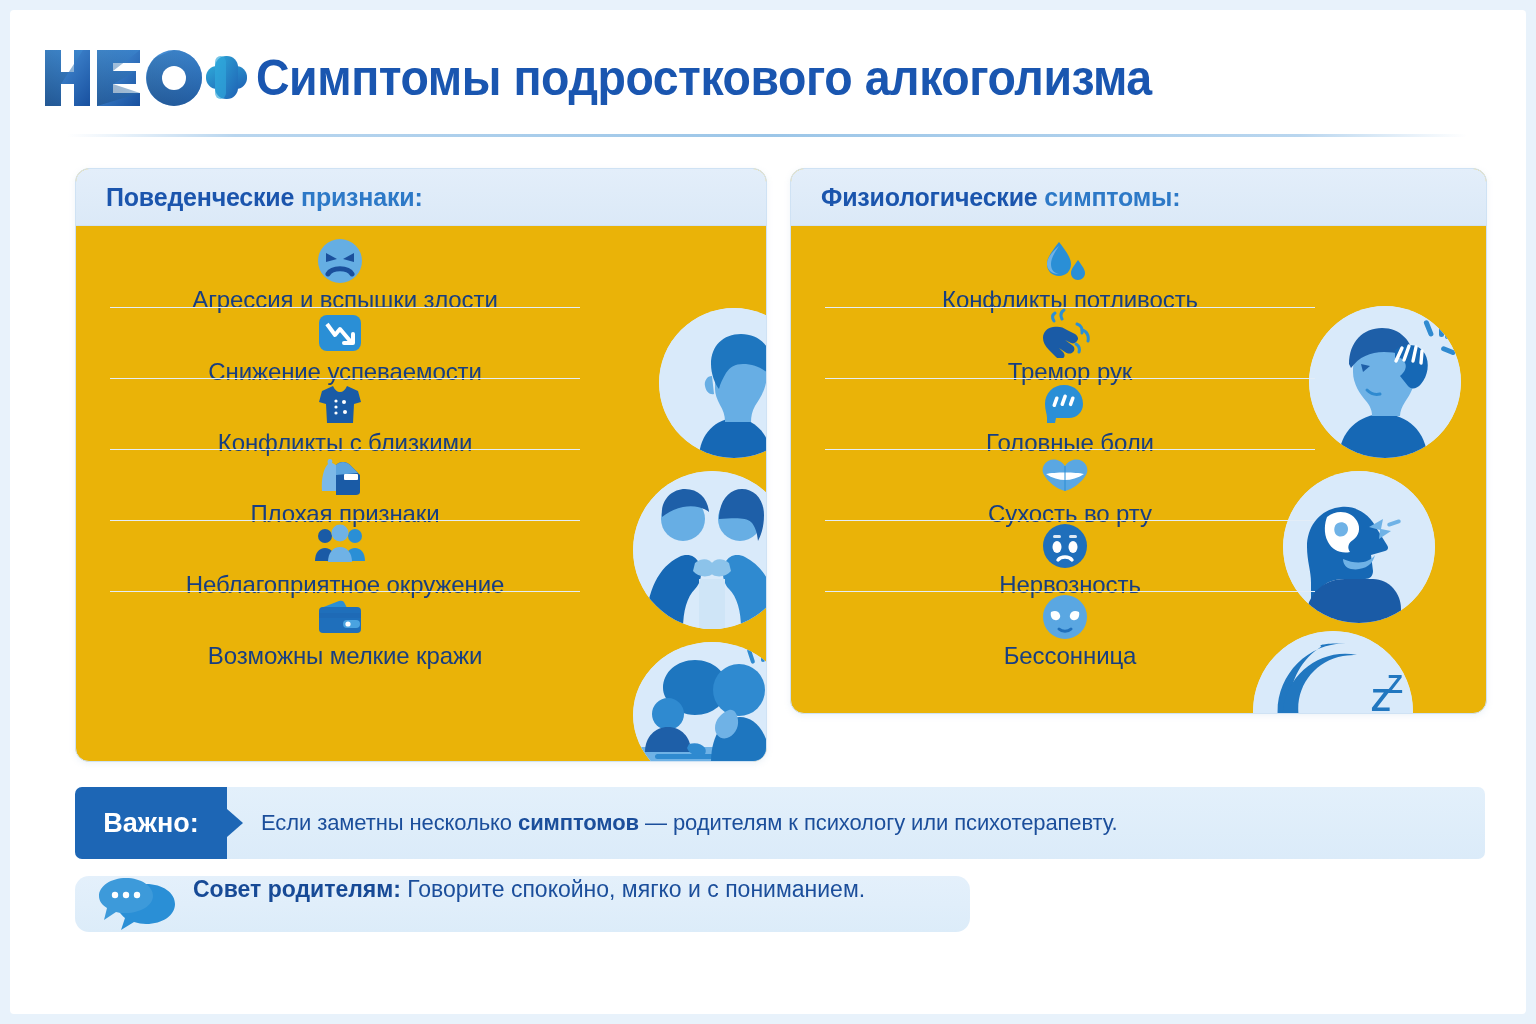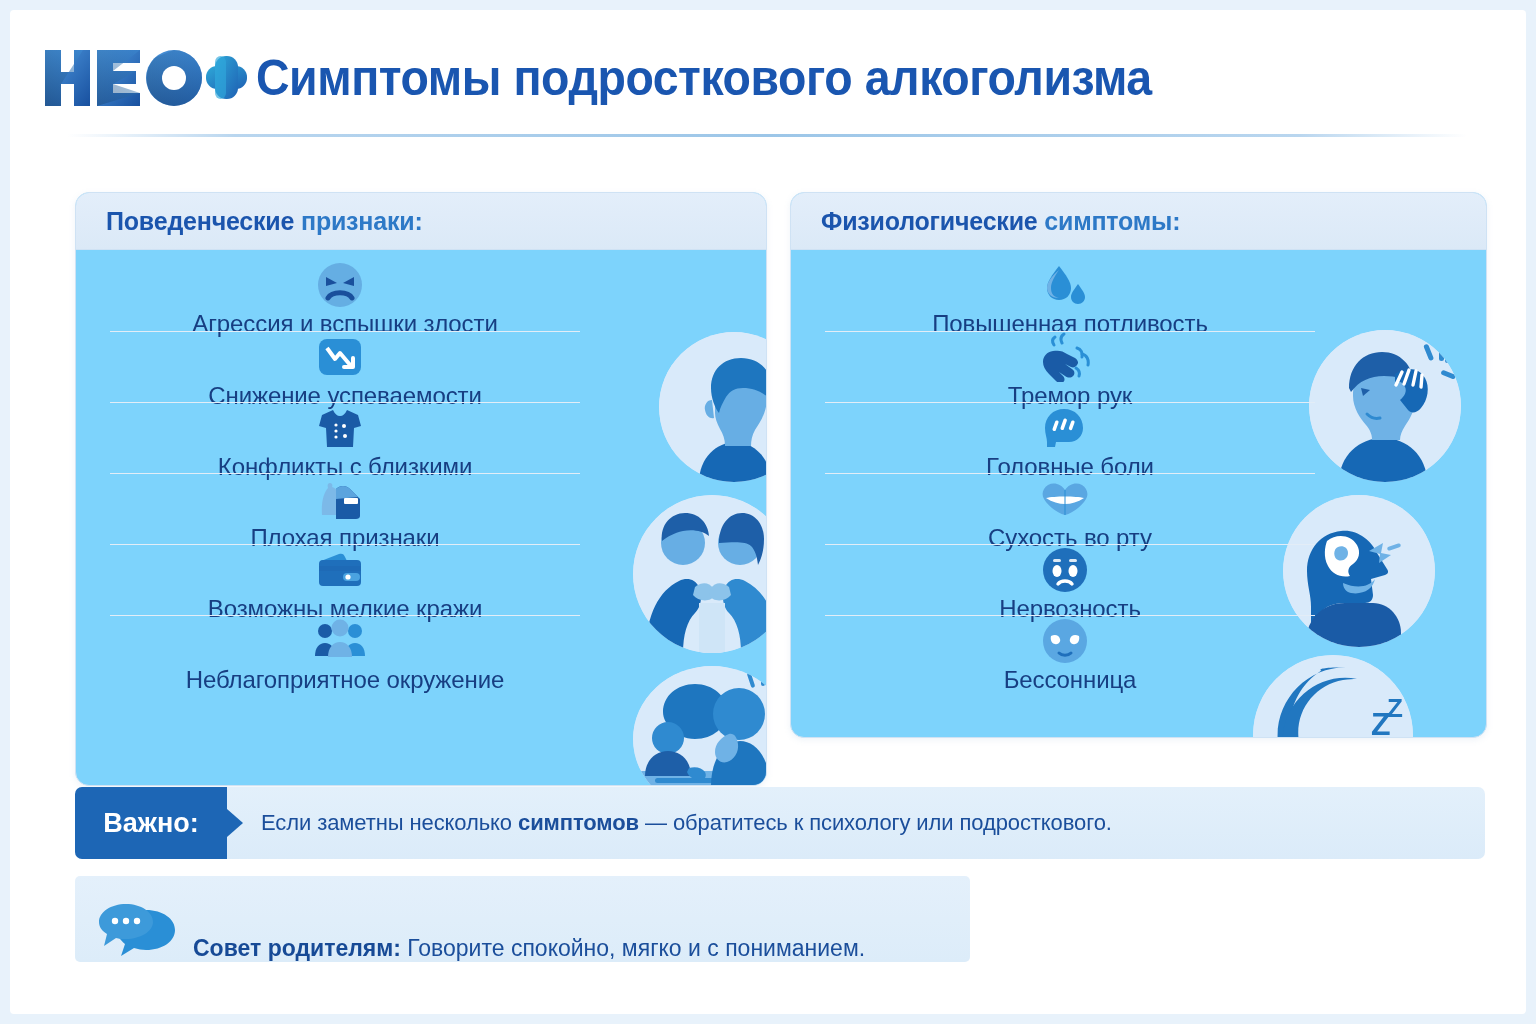--- a/index.html
+++ b/index.html
@@ -37,26 +37,25 @@
   }
   .header-rule{
     position:absolute;left:57px;top:124px;width:1400px;height:3px;
     background:linear-gradient(90deg,#ffffff 0%,#b9d6ef 12%,#9cc6e8 50%,#b9d6ef 88%,#ffffff 100%);
     border-radius:2px;
   }
 
   
   .panel{
     position:absolute;
-    background:#7dd3fc;
+    background:#eab308;
     border:1px solid #cfe2f4;
     border-radius:14px;
     box-shadow:0 2px 6px rgba(120,160,200,.13);
     overflow:hidden;
-    margin-top:24px;
   }
   #panel-behavior{ left:65px; top:158px; width:690px; height:592px; }
   #panel-physio { left:780px; top:158px; width:695px; height:544px; }
 
   .panel-head{
     height:57px;
     background:linear-gradient(180deg,#e3eefa 0%,#dbe9f7 100%);
     border-bottom:1px solid #cfe2f4;
     display:flex;align-items:center;
     padding-left:30px;
@@ -123,24 +122,24 @@
     border-left:16px solid #1d66b5;
   }
   .imp-text{
     margin-left:34px;font-size:22px;color:#1b4e9b;letter-spacing:-.1px;
     white-space:nowrap;
   }
   .imp-text b{font-weight:bold;}
 
   
   #banner-advice{
-    position:absolute;left:65px;top:866px;width:895px;height:86px;
+    position:absolute;left:65px;top:866px;width:895px;height:56px;
     background:linear-gradient(180deg,#e4f0fb 0%,#dcecf9 100%);
-    border-radius:5px;
-    display:flex;align-items:flex-end;padding-left:24px;box-sizing:border-box;
+    border-radius:14px;
+    display:flex;align-items:flex-start;padding-left:24px;box-sizing:border-box;
   }
   .adv-text{
     margin-left:16px;font-size:23px;color:#1b4e9b;white-space:nowrap;
   }
   .adv-text b{font-weight:bold;color:#174a96;}
 </style>
 </head>
 <body>
 
 <div class="canvas">
@@ -282,42 +281,42 @@
             <path d="M21 15c4-4 10-4 14 0l8 8-22 2z" fill="#5ba4de"></path>
             <rect x="29" y="24" width="14" height="6" rx="1" fill="#ffffff"></rect>
           </svg>
         </span>
         <span class="label">Плохая признаки</span>
       </div>
 
       <div class="row">
         <span class="ico">
           <svg width="50" height="50" viewBox="0 0 50 50">
-            <path d="M6 16l18-7c3-1 5 0 6 3l2 4H6z" fill="#2a8fd6"></path>
-            <rect x="4" y="15" width="42" height="26" rx="4" fill="#1f6fbb"></rect>
-            <path d="M4 21h42v5H4z" fill="#1a5ba6" opacity=".25"></path>
-            <rect x="28" y="28" width="17" height="8" rx="4" fill="#4aa3e0"></rect>
-            <circle cx="33" cy="32" r="2.6" fill="#ffffff"></circle>
-          </svg>
-        </span>
-        <span class="label">Возможны мелкие кражи</span>
-      </div>
-
-      <div class="row">
-        <span class="ico">
-          <svg width="50" height="50" viewBox="0 0 50 50">
             <circle cx="10" cy="15" r="7" fill="#1a5ba6"></circle>
             <path d="M0 40c0-8 4-13 10-13s10 5 10 13z" fill="#1a5ba6"></path>
             <circle cx="40" cy="15" r="7" fill="#2a8fd6"></circle>
             <path d="M30 40c0-8 4-13 10-13s10 5 10 13z" fill="#2a8fd6"></path>
             <circle cx="25" cy="12" r="8.5" fill="#6fb2e6"></circle>
             <path d="M13 41c0-9 5-15 12-15s12 6 12 15z" fill="#6fb2e6"></path>
           </svg>
         </span>
         <span class="label">Неблагоприятное окружение</span>
+      </div>
+
+      <div class="row">
+        <span class="ico">
+          <svg width="50" height="50" viewBox="0 0 50 50">
+            <path d="M6 16l18-7c3-1 5 0 6 3l2 4H6z" fill="#2a8fd6"></path>
+            <rect x="4" y="15" width="42" height="26" rx="4" fill="#1f6fbb"></rect>
+            <path d="M4 21h42v5H4z" fill="#1a5ba6" opacity=".25"></path>
+            <rect x="28" y="28" width="17" height="8" rx="4" fill="#4aa3e0"></rect>
+            <circle cx="33" cy="32" r="2.6" fill="#ffffff"></circle>
+          </svg>
+        </span>
+        <span class="label">Возможны мелкие кражи</span>
       </div>
 
     </div>
   </div>
 
   <div class="panel" id="panel-physio">
     <div class="panel-head">
       <div class="panel-head-title"><span>Физиологические</span><span class="soft"> симптомы:</span></div>
     </div>
 
@@ -376,21 +375,21 @@
       </div>
 
       <div class="row">
         <span class="ico">
           <svg width="50" height="50" viewBox="0 0 50 50">
             <path d="M19 6c7 9 12 16 12 22 0 7-5 12-12 12S7 35 7 28C7 22 12 15 19 6z" fill="#2a8fd6"></path>
             <path d="M19 10c-5 7-8 13-8 18 0 6 3 9 8 10-8 0-12-5-12-10 0-6 5-12 12-18z" fill="#6fb2e6"></path>
             <path d="M38 24c4 6 7 9 7 13 0 4-3 7-7 7s-7-3-7-7c0-4 3-7 7-13z" fill="#2a8fd6"></path>
           </svg>
         </span>
-        <span class="label">Повышенная потливость</span>
+        <span class="label">Конфликты потливость</span>
       </div>
 
       <div class="row">
         <span class="ico">
           <svg width="50" height="50" viewBox="0 0 50 50">
             <path d="M3 30c0-6 4-10 10-11 6-1 10 0 14 3l8 4c3 2 4 5 2 7-2 3-5 3-8 1l-4-2 7 5c3 2 3 5 1 7s-5 2-8 0l-6-4 4 4c2 2 2 5 0 6-2 2-5 1-7-1l-7-7c-4-4-6-8-6-12z" fill="#1a5ba6"></path>
             <g stroke="#2a8fd6" stroke-width="3" fill="none" stroke-linecap="round">
               <path d="M14 13c-2-3-2-6 1-8"></path>
               <path d="M22 11c-2-4-1-7 2-9"></path>
               <path d="M37 16c4 1 6 5 5 9"></path>
@@ -451,21 +450,21 @@
           </svg>
         </span>
         <span class="label">Бессонница</span>
       </div>
 
     </div>
   </div>
 
   <div id="banner-important">
     <div class="imp-tag">Важно:</div>
-    <div class="imp-text"><span>Если заметны несколько </span><b>симптомов</b><span> — обратитесь к психологу или подросткового.</span></div>
+    <div class="imp-text"><span>Если заметны несколько </span><b>симптомов</b><span> — родителям к психологу или психотерапевту.</span></div>
   </div>
 
   <div id="banner-advice">
     <span>
       <svg width="78" height="56" viewBox="0 0 78 56">
         <path d="M47 8c17 0 29 9 29 20s-12 20-29 20c-4 0-8-1-12-2l-13 8 4-12c-5-4-8-9-8-14 0-11 12-20 29-20z" fill="#2a8fd6"></path>
         <path d="M27 2c15 0 27 8 27 18 0 9-12 17-27 17-4 0-7 0-10-1l-12 8 3-12c-5-3-8-7-8-12C0 10 12 2 27 2z" fill="#3d9ada"></path>
         <g fill="#ffffff">
           <circle cx="16" cy="19" r="3.2"></circle>
             <circle cx="27" cy="19" r="3.2"></circle>

